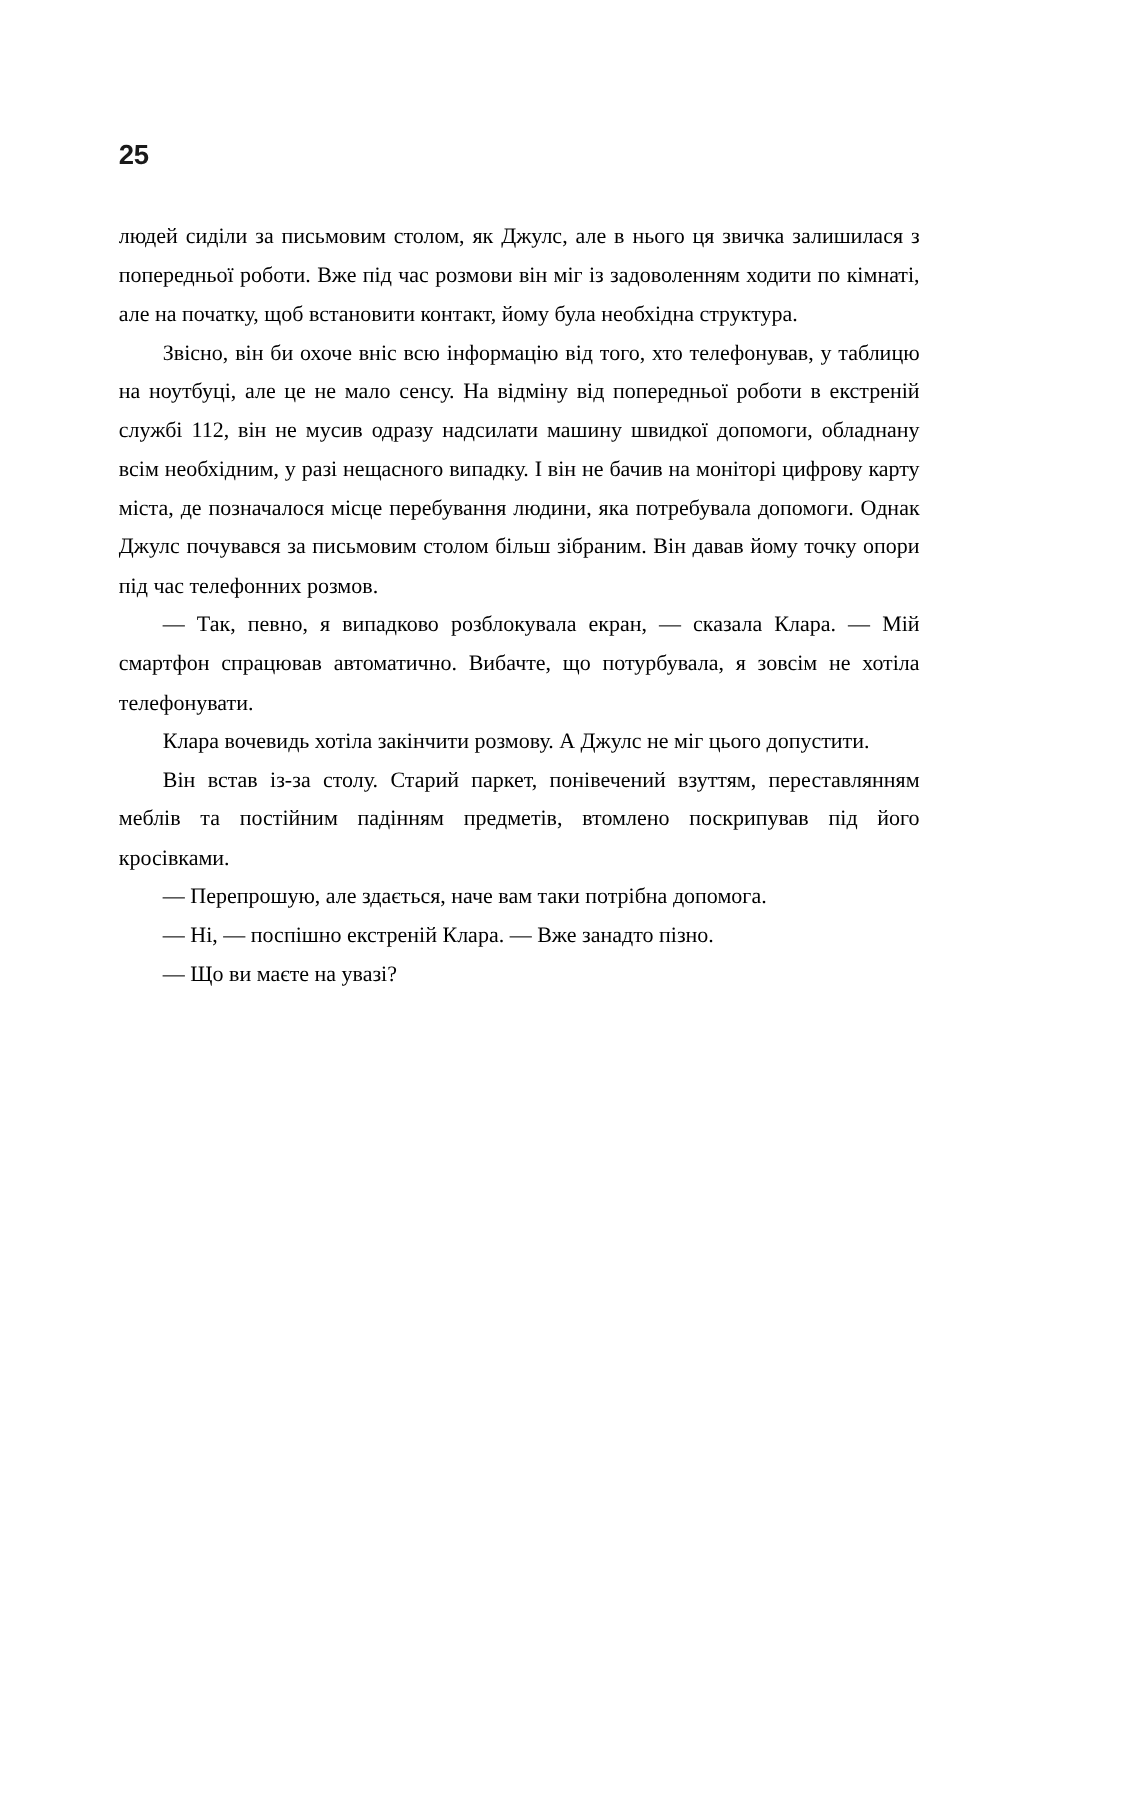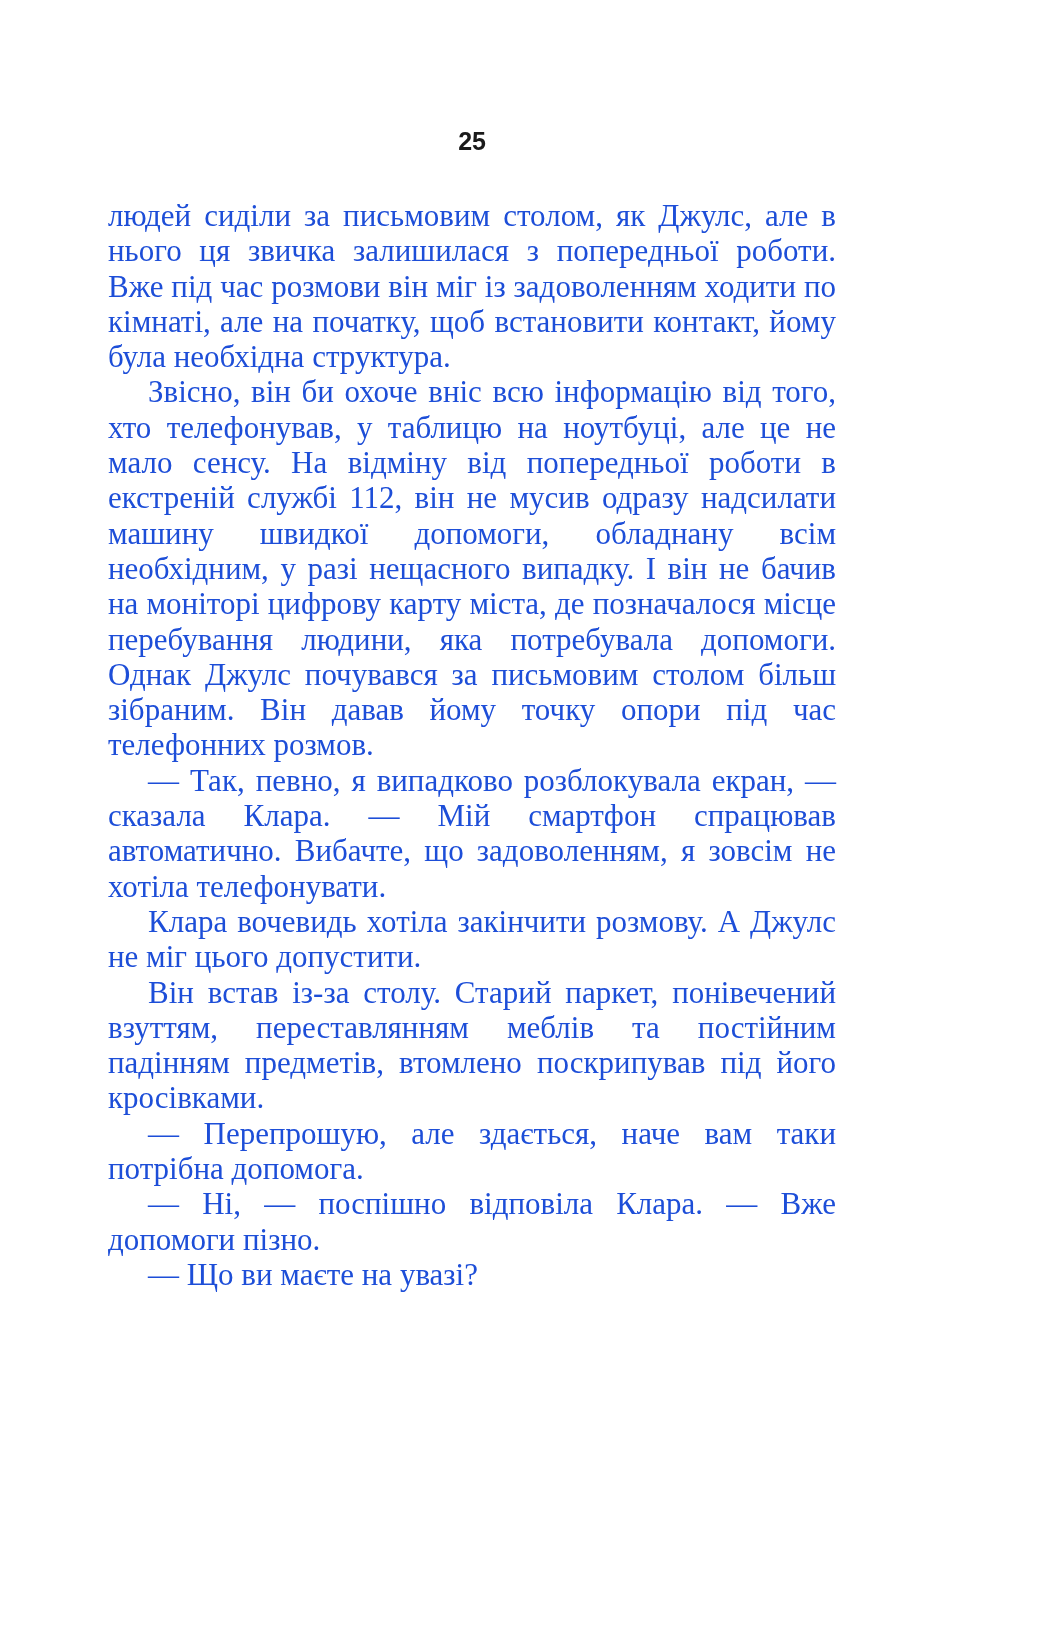--- a/index.html
+++ b/index.html
@@ -17,39 +17,39 @@
     box-sizing: border-box;
     overflow: hidden;
   }
 
   
   .folio {
     position: absolute;
     top: 129px;
     left: 108px;
     width: 728px;
-    text-align: center;
+    text-align: left;
     font-family: "Liberation Sans", sans-serif;
     font-weight: bold;
     font-size: 25px;
     letter-spacing: -0.2px;
     color: #1a1a1a;
     line-height: 1;
   }
 
   
   .textblock {
     position: absolute;
     top: 198px;
     left: 108px;
     width: 728px;
     font-family: "Liberation Serif", "DejaVu Serif", serif;
-    font-size: 31px;
+    font-size: 20px;
     line-height: 35.3px;
-    color: #1d4ed8;
+    color: #000000;
     text-align: justify;
     text-justify: inter-word;
     -webkit-font-smoothing: antialiased;
     hyphens: manual;
   }
 
   .textblock p {
     margin: 0;
     text-indent: 40px;
     text-align: justify;
@@ -68,21 +68,21 @@
 </head>
 <body>
 
 <div class="page">
 
   <div class="folio">25</div>
 
   <div class="textblock">
     <p class="cont">людей сиділи за письмовим столом, як Джулс, але в нього ця звичка залишилася з попередньої роботи. Вже під час розмови він міг із задоволенням ходити по кімнаті, але на початку, щоб встановити контакт, йому була необхідна структура.</p>
     <p>Звісно, він би охоче вніс всю інформацію від того, хто телефонував, у таблицю на ноутбуці, але це не мало сенсу. На відміну від попередньої роботи в екстреній службі 112, він не мусив одразу надсилати машину швидкої допомоги, обладнану всім необхідним, у разі нещасного випадку. І він не бачив на моніторі цифрову карту міста, де позначалося місце перебування людини, яка потребувала допомоги. Однак Джулс почувався за письмовим столом більш зібраним. Він давав йому точку опори під час телефонних розмов.</p>
-    <p>— Так, певно, я випадково розблокувала екран, — сказала Клара. — Мій смартфон спрацював автоматично. Вибачте, що задоволенням, я зовсім не хотіла телефонувати.</p>
+    <p>— Так, певно, я випадково розблокувала екран, — сказала Клара. — Мій смартфон спрацював автоматично. Вибачте, що потурбувала, я зовсім не хотіла телефонувати.</p>
     <p>Клара вочевидь хотіла закінчити розмову. А Джулс не міг цього допустити.</p>
     <p>Він встав із-за столу. Старий паркет, понівечений взуттям, переставлянням меблів та постійним падінням предметів, втомлено поскрипував під його кросівками.</p>
     <p>— Перепрошую, але здається, наче вам таки потрібна допомога.</p>
-    <p>— Ні, — поспішно відповіла Клара. — Вже допомоги пізно.</p>
+    <p>— Ні, — поспішно екстреній Клара. — Вже занадто пізно.</p>
     <p>— Що ви маєте на увазі?</p>
   </div>
 
 </div>
 
 </body></html>

